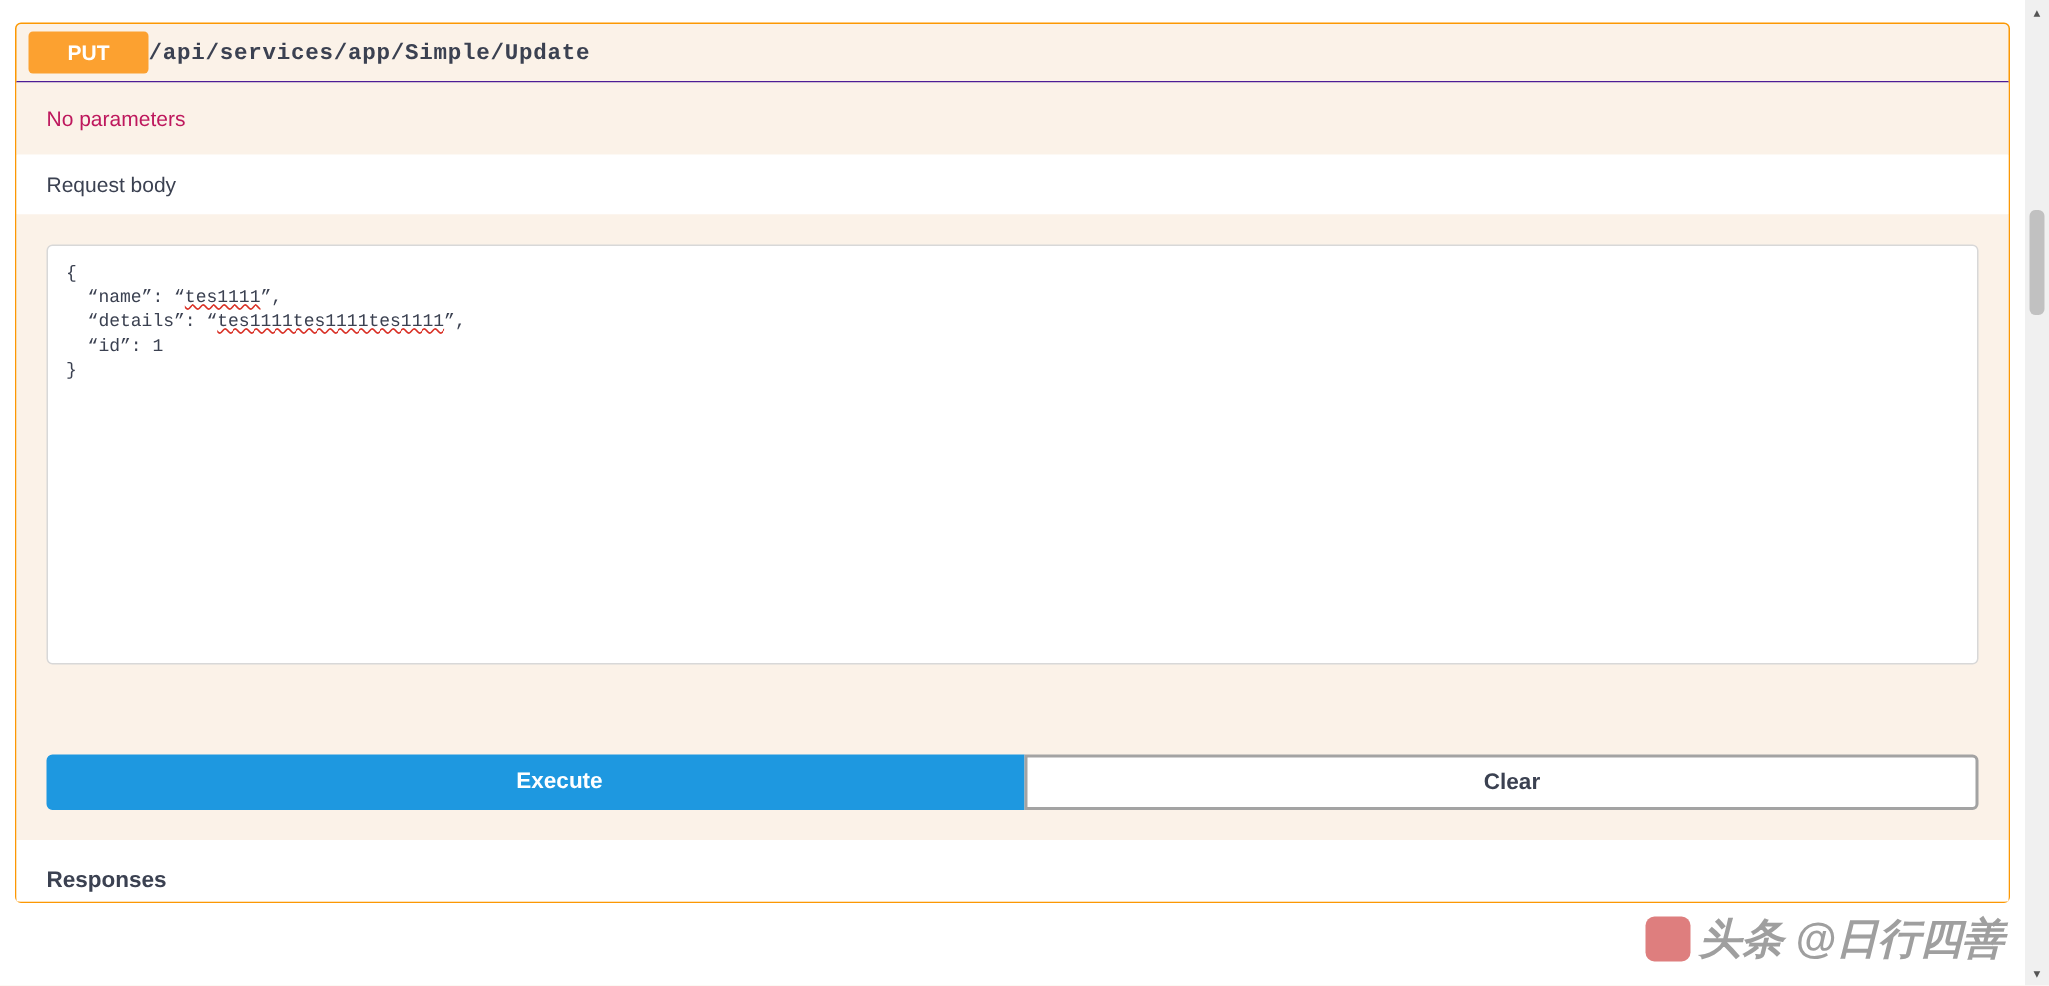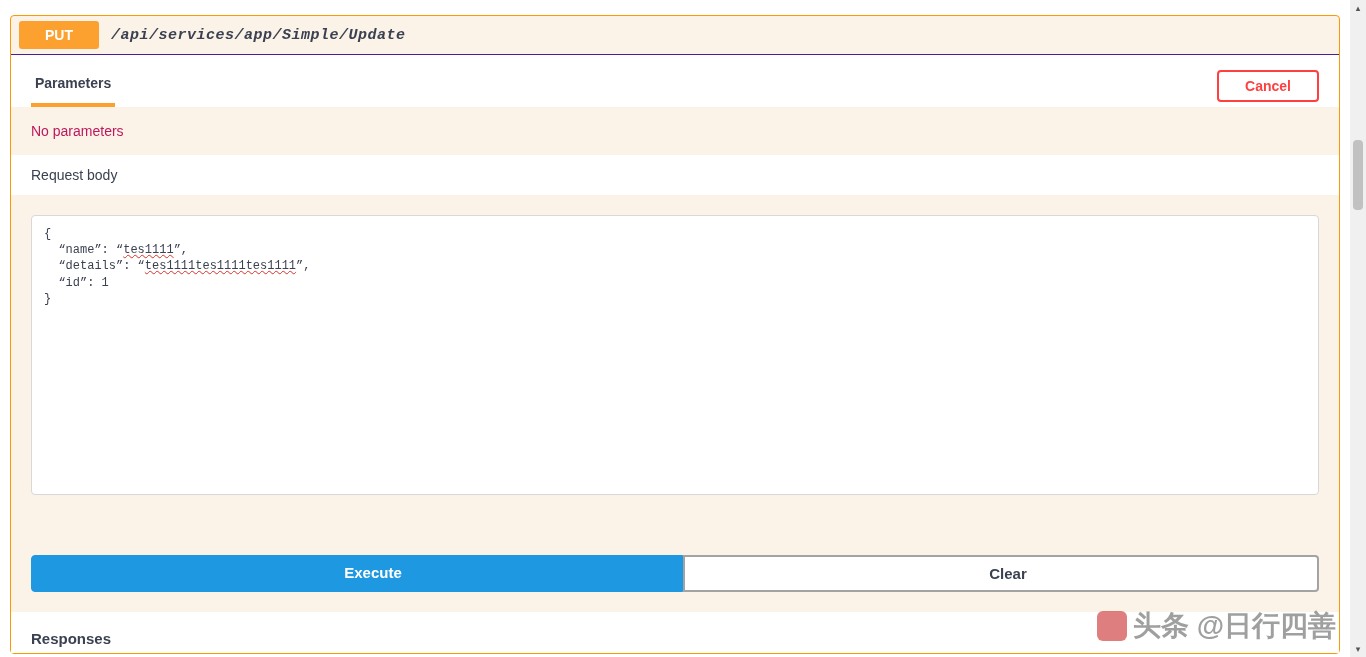--- a/index.html
+++ b/index.html
@@ -59,24 +59,22 @@
     padding: 6px 0;
     width: 80px;
     text-align: center;
     border-radius: 3px;
     font-family: sans-serif;
   }
   .path {
     font-family: "Courier New", monospace;
     font-size: 15px;
     color: #3b4151;
-    margin-left: 12px;
     font-weight: 600;
     letter-spacing: 0.5px;
-    font-style: italic;
   }
 
   .tabs-row {
     display: flex;
     align-items: center;
     justify-content: space-between;
     padding: 10px 20px 0 20px;
     background: #fff;
   }
   .tab {
@@ -197,20 +195,21 @@
     font-weight: 700;
     font-size: 15px;
   }
 
   .watermark {
     position: absolute;
     right: 30px;
     bottom: 12px;
     font-size: 28px;
     font-weight: 700;
+    font-style: italic;
     color: rgba(80,80,80,0.55);
     font-family: "Microsoft YaHei", sans-serif;
     display:flex;
     align-items:center;
     gap:6px;
   }
   .watermark .logo {
     width: 30px; height: 30px; background: rgba(200,40,40,0.6); border-radius: 6px;
     display:inline-block;
   }
@@ -219,24 +218,20 @@
 <body>
 
 <div class="scroll-area">
   <div class="opblock">
 
     <div class="opblock-summary">
       <span class="method-badge">PUT</span>
       <span class="path">/api/services/app/Simple/Update</span>
     </div>
 
-    <div class="tabs-row">
-      <div class="tab">Parameters</div>
-      <button class="cancel-btn">Cancel</button>
-    </div>
 
     <div class="no-params">No parameters</div>
 
     <div class="req-body-header">
       <div class="label">Request body</div>
     </div>
 
     <div class="body-box">
       <div class="body-textarea" contenteditable="true" id="body-textarea" style="">{
   “name”: “<span class="sq">tes1111</span>”,

